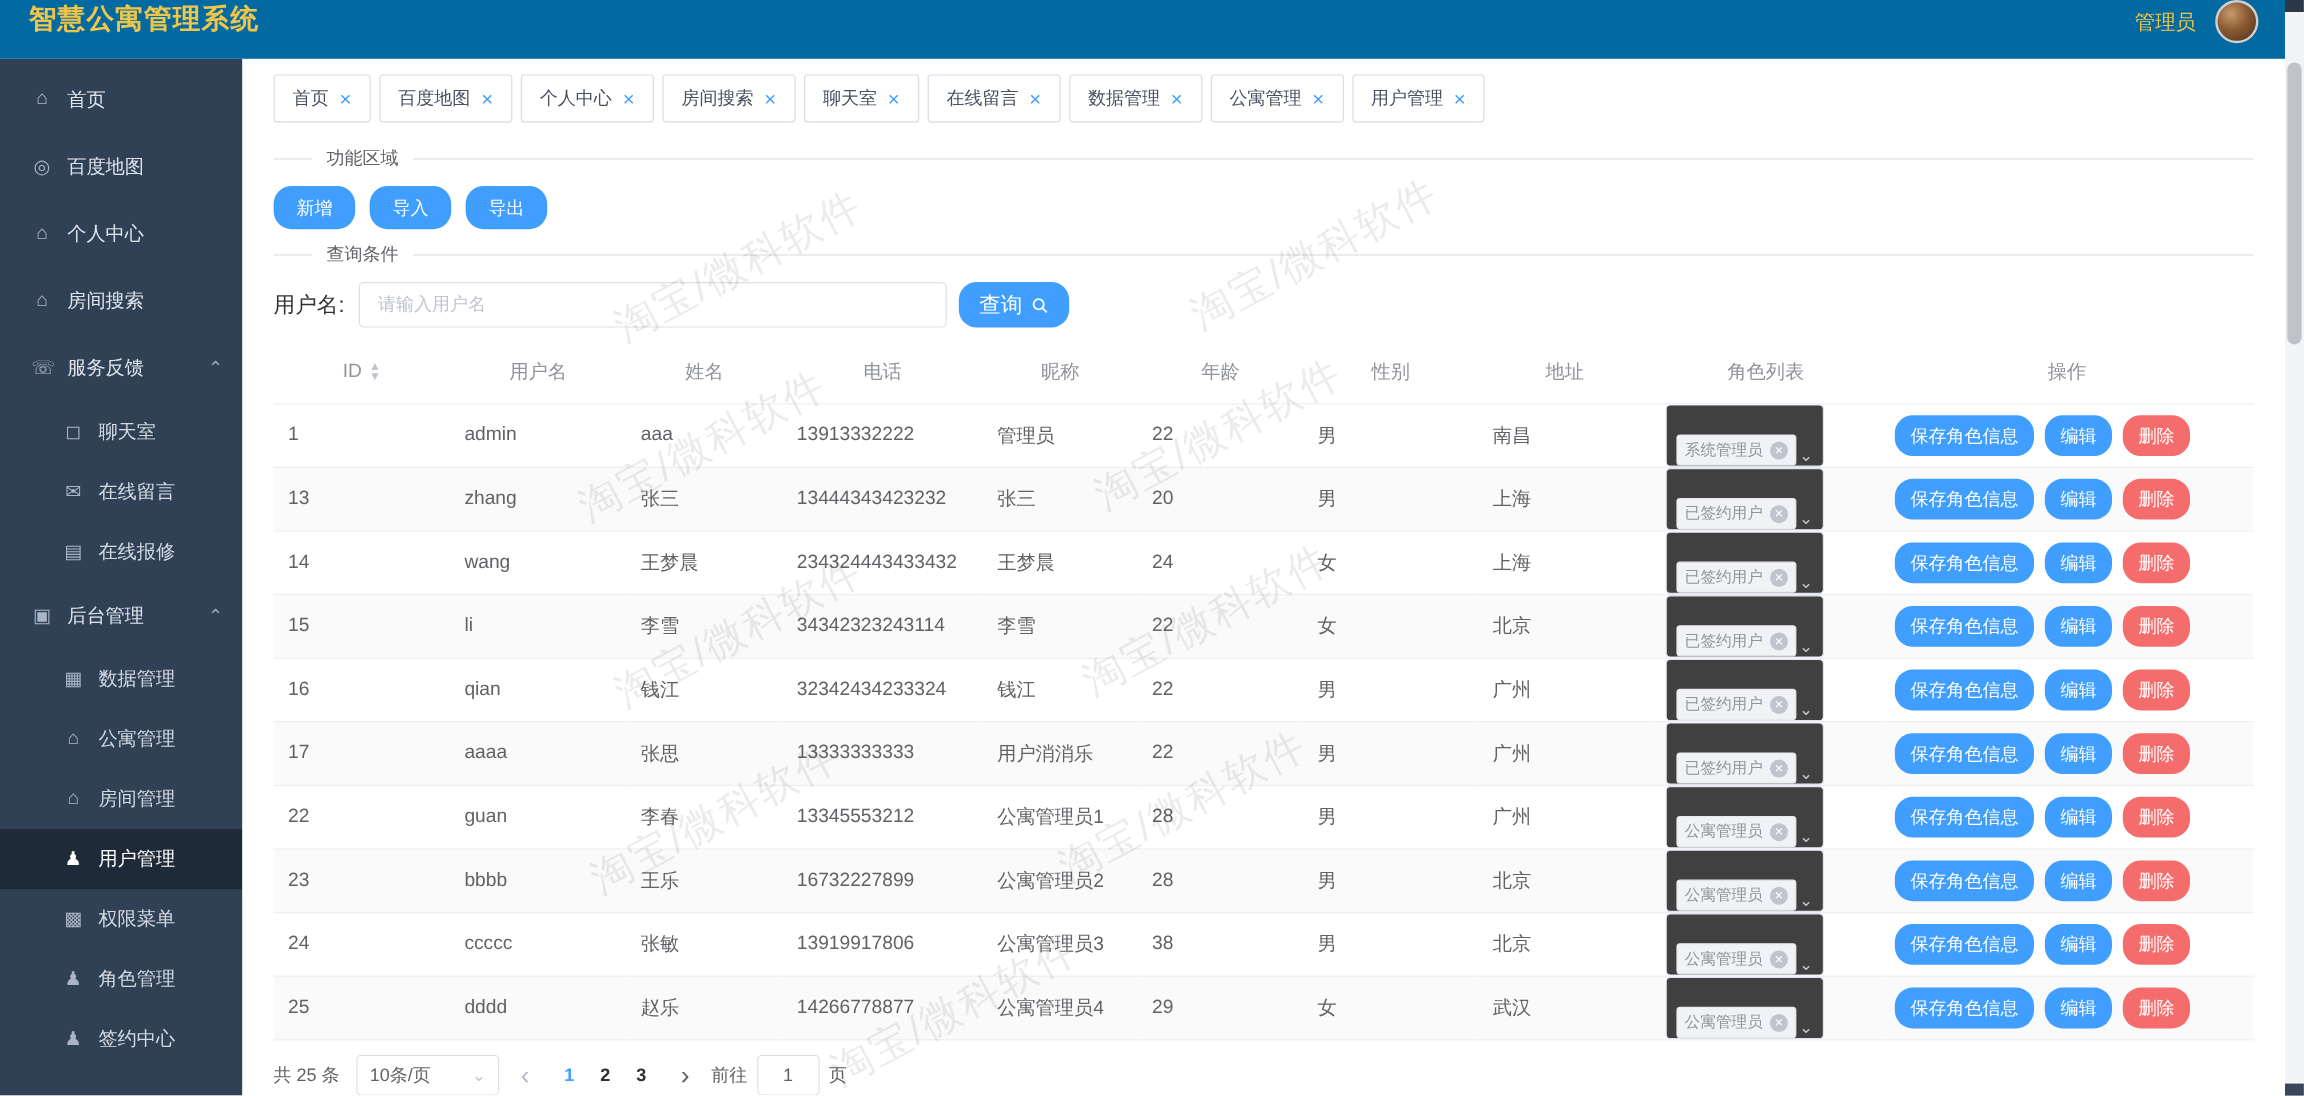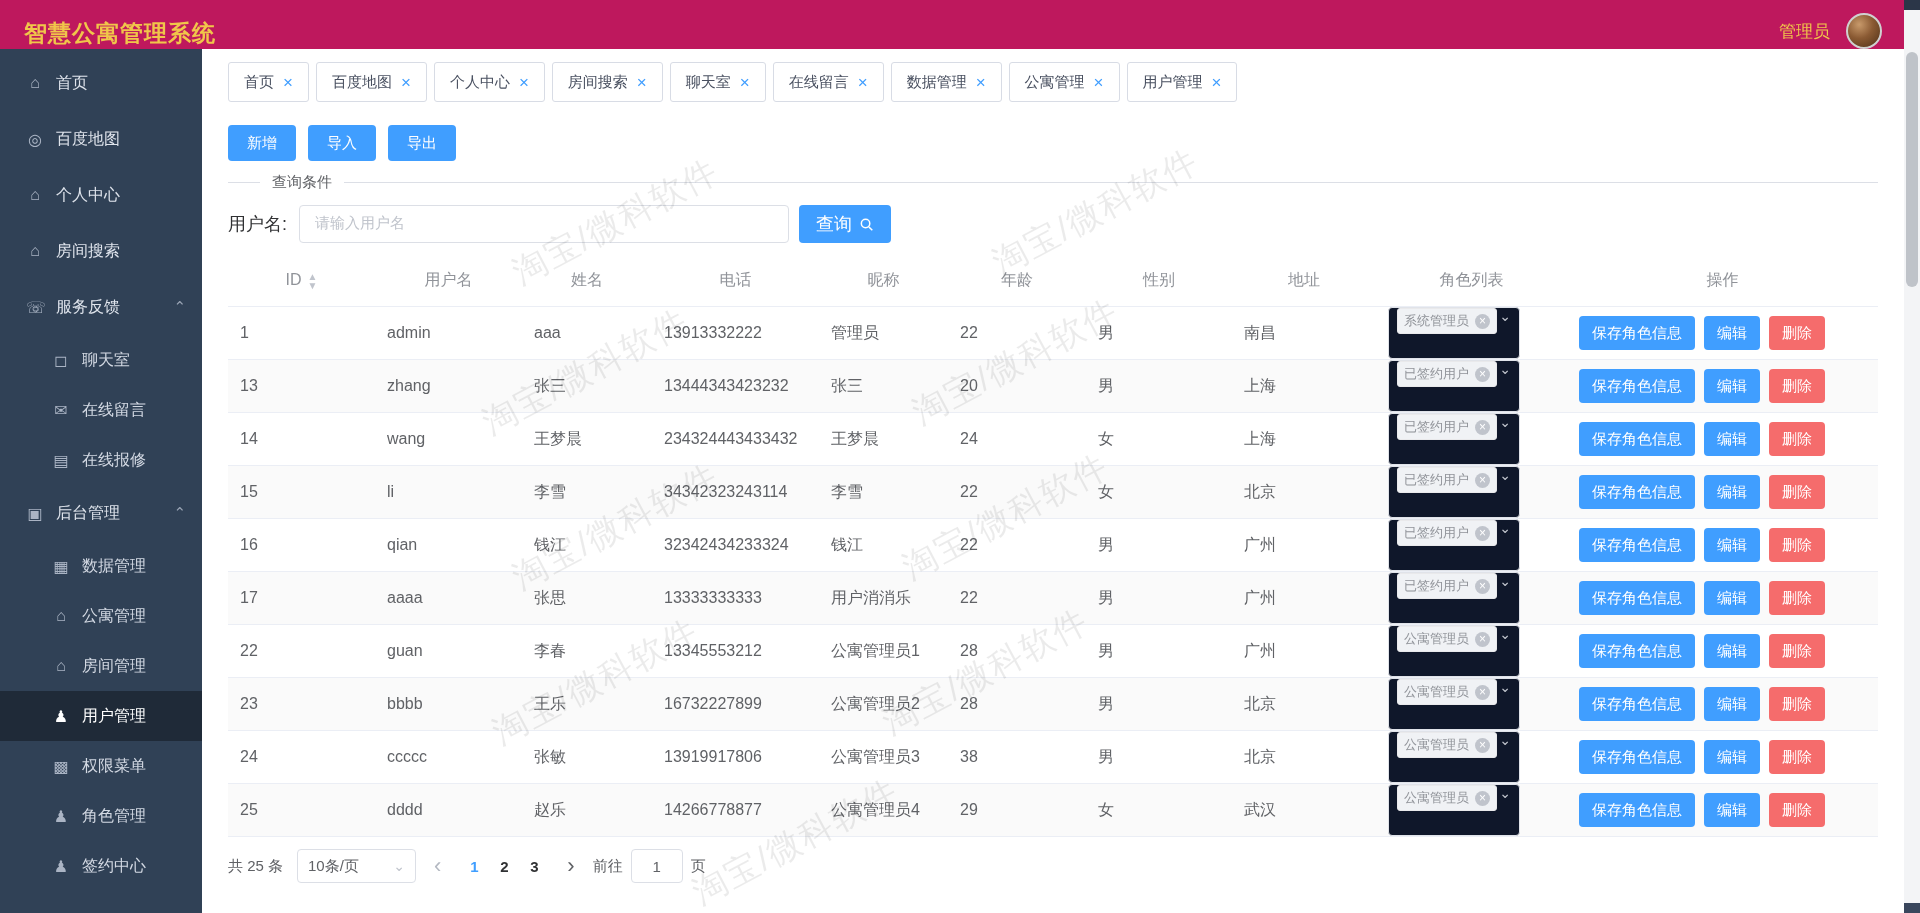--- a/index.html
+++ b/index.html
@@ -1,20 +1,20 @@
 <!DOCTYPE html>
 <html><head>
 <meta charset="utf-8">
 <style>
   *{box-sizing:border-box;margin:0;padding:0}
   html,body{width:1920px;height:913px;overflow:hidden}
   body{font-family:"Liberation Sans","DejaVu Sans",sans-serif;background:#fff;color:#303133}
 
   
-  .header{height:49px;background:#be185d;display:flex;align-items:flex-end;justify-content:space-between;padding:0 38px 0 24px;position:relative;z-index:10}
+  .header{height:49px;background:#0369a1;display:flex;align-items:flex-start;justify-content:space-between;padding:0 38px 0 24px;position:relative;z-index:10}
   .brand{color:#f0c64a;font-size:23px;font-weight:bold;letter-spacing:1px}
   .header-right{display:flex;align-items:center;gap:16px}
   .admin-label{color:#f0c64a;font-size:17px}
   .avatar{width:36px;height:36px;border-radius:50%;background:radial-gradient(circle at 35% 30%,#c89a6b 0%,#8a5a33 45%,#4e3017 100%);border:2px solid #d0d0d0;cursor:pointer}
 
   
   .layout{display:flex;height:864px}
   .sidebar{width:202px;background:#304156;flex:none;padding-top:6px;overflow:hidden}
   .s-item{height:56px;display:flex;align-items:center;gap:12px;padding:0 16px 0 26px;color:#dfe4ec;font-size:16px;cursor:pointer;white-space:nowrap}
   .s-item.child{height:50px;padding-left:52px;color:#d3d9e3}
@@ -29,21 +29,21 @@
   .tabs{display:flex;gap:7px;padding:13px 0 9px 0}
   .tab{height:40px;display:flex;align-items:center;gap:9px;padding:0 15px;border:1px solid #d8dce5;border-radius:3px;background:#fff;font-size:15px;color:#495060;cursor:pointer;white-space:nowrap}
   .tab-close{color:#409eff;font-size:17px;line-height:1}
 
   
   .divider{display:flex;align-items:center;margin-top:12px;color:#606266;font-size:15px;height:18px}
   .divider::before{content:"";width:32px;height:1px;background:#dcdfe6;margin-right:12px}
   .divider::after{content:"";flex:1;height:1px;background:#dcdfe6;margin-left:12px}
 
   
-  .btn{border:none;border-radius:4px;color:#fff;cursor:pointer;font-family:inherit}
+  .btn{border:none;border-radius:15px;color:#fff;cursor:pointer;font-family:inherit}
   .btn.primary{background:#409eff}
   .btn.danger{background:#f56c6c}
   .btn.md{height:36px;padding:0 19px;font-size:15px}
   .btn.sm{height:34px;padding:0 13px;font-size:15px;white-space:nowrap}
   .btn-row{display:flex;gap:12px;margin-top:14px}
 
   
   .query-row{display:flex;align-items:center;margin-top:14px}
   .q-label{font-size:18px;color:#303133;margin-right:12px;white-space:nowrap}
   .q-input{width:490px;height:38px;border:1px solid #dcdfe6;border-radius:4px;padding:0 15px;font-size:15px;color:#606266;outline:none;font-family:Liberation Mono, monospace}
@@ -51,21 +51,21 @@
   .search-btn{margin-left:10px;height:38px;display:flex;align-items:center;gap:7px;padding:0 17px;font-size:18px}
 
   
   .user-table{width:100%;border-collapse:collapse;margin-top:12px;table-layout:fixed}
   .user-table th{font-size:16px;color:#909399;font-weight:500;text-align:center;padding:15px 12px;border-bottom:1px solid #ebeef5;white-space:nowrap}
   .user-table td{font-size:16px;color:#606266;padding:0 12px;height:47px;border-bottom:1px solid #ebeef5;white-space:nowrap;overflow:hidden}
   .user-table tbody tr:nth-child(even){background:#fafafa}
   .sort{display:inline-flex;flex-direction:column;vertical-align:middle;margin-left:6px}
   .sort span{font-size:10px;color:#c0c4cc;line-height:9px;height:9px}
 
-  .role-select{width:132px;height:52px;border:1px solid #e0e3e9;border-radius:4px;background:#0f172a;display:flex;align-items:flex-start;justify-content:space-between;padding:0 8px;cursor:pointer}
+  .role-select{width:132px;height:52px;border:1px solid #e0e3e9;border-radius:4px;background:#404040;display:flex;align-items:flex-end;justify-content:space-between;padding:0 8px;cursor:pointer}
   .role-tag{display:flex;align-items:center;gap:6px;background:#f0f2f5;border:1px solid #e9e9eb;border-radius:3px;padding:3px 6px;font-size:13px;color:#909399;white-space:nowrap}
   .tag-x{width:15px;height:15px;border-radius:50%;background:#c0c4cc;color:#fff;font-size:12px;line-height:15px;text-align:center;flex:none;cursor:pointer}
   .sel-caret{color:#c0c4cc;font-size:14px}
   .ops-cell{display:flex;gap:9px;align-items:center}
 
   
   .pagination{display:flex;align-items:center;gap:14px;margin-top:12px;font-size:15px;color:#606266}
   .psize{width:119px;height:34px;border:1px solid #dcdfe6;border-radius:4px;display:flex;align-items:center;justify-content:space-between;padding:0 10px;color:#606266;cursor:pointer;background:#fff}
   .pg-arrow{font-size:22px;color:#b4b9c2;cursor:pointer;padding:0 4px;line-height:1}
   .pg-arrow.next{color:#606266}
@@ -201,20 +201,23 @@
       <div class="tab">
         <span>公寓管理</span>
         <span class="tab-close">×</span>
       </div>
       <div class="tab">
         <span>用户管理</span>
         <span class="tab-close">×</span>
       </div>
     </div>
 
+    <div class="divider">
+      <span>功能区域</span>
+    </div>
     <div class="btn-row">
       <button class="btn primary md">新增</button>
       <button class="btn primary md">导入</button>
       <button class="btn primary md">导出</button>
     </div>
 
     <div class="divider">
       <span>查询条件</span>
     </div>
     <div class="query-row">

